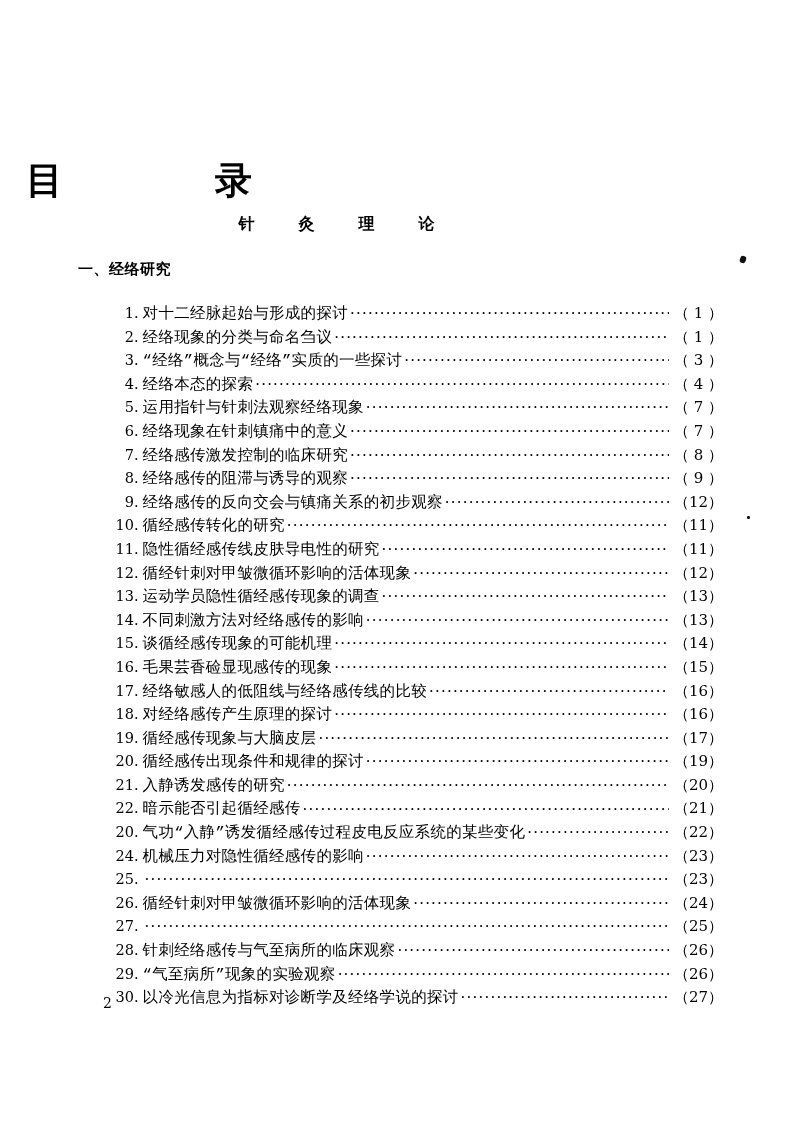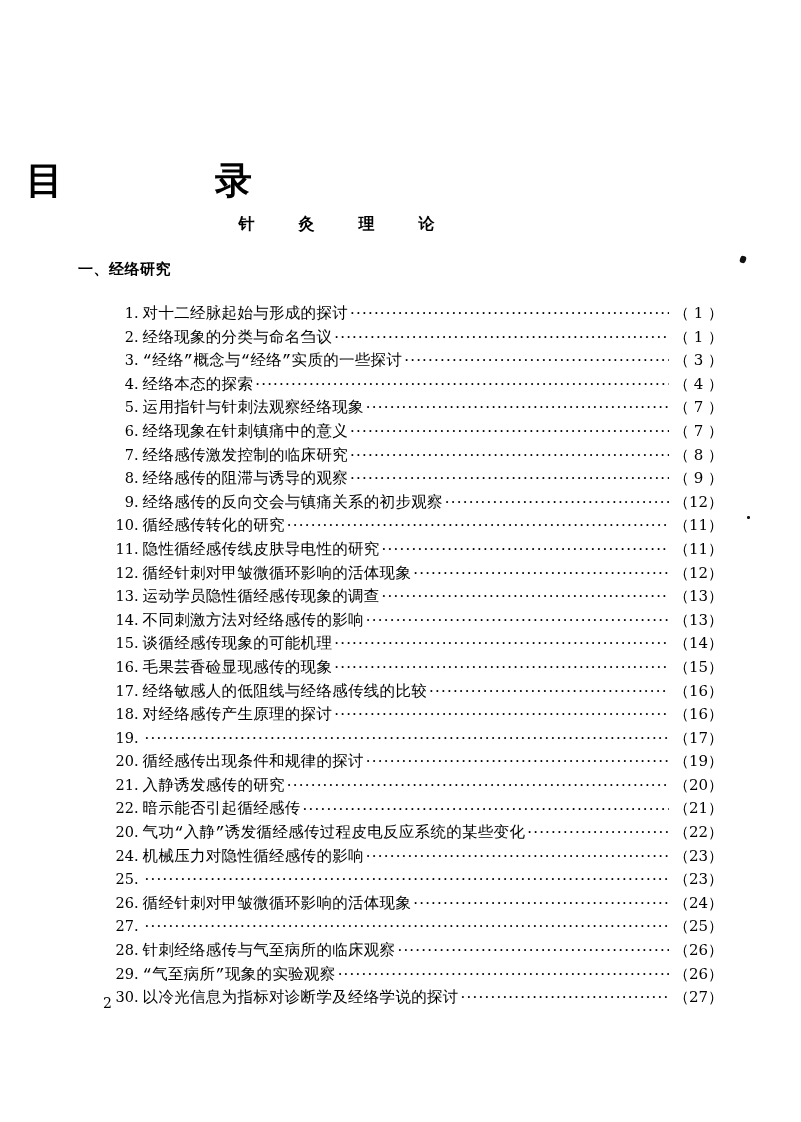--- a/index.html
+++ b/index.html
@@ -287,20 +287,21 @@
         <li class="toc-entry">
           <span class="entry-num">18</span>
           <span class="entry-num-dot">.</span>
           <span class="entry-title">对经络感传产生原理的探讨</span>
           <span class="entry-leader"></span>
           <span class="entry-page">（16）</span>
         </li>
         <li class="toc-entry">
           <span class="entry-num">19</span>
           <span class="entry-num-dot">.</span>
+          <span class="entry-title">循经感传现象与大脑皮层</span>
           <span class="entry-leader"></span>
           <span class="entry-page">（17）</span>
         </li>
         <li class="toc-entry">
           <span class="entry-num">20</span>
           <span class="entry-num-dot">.</span>
           <span class="entry-title">循经感传出现条件和规律的探讨</span>
           <span class="entry-leader"></span>
           <span class="entry-page">（19）</span>
         </li>

